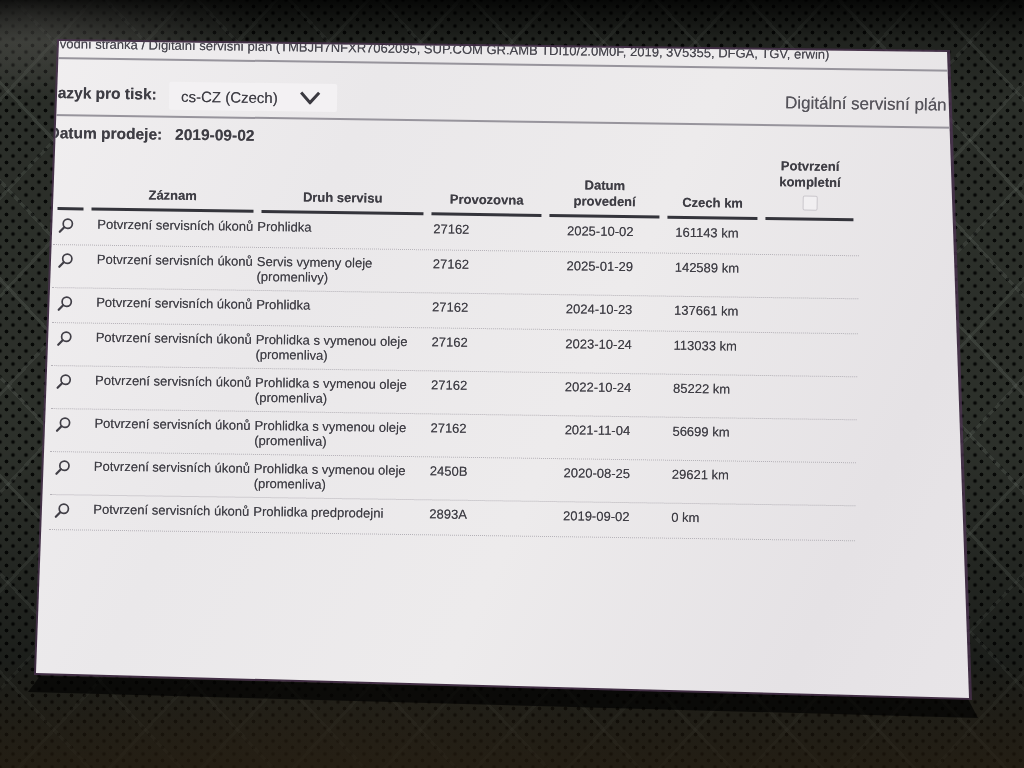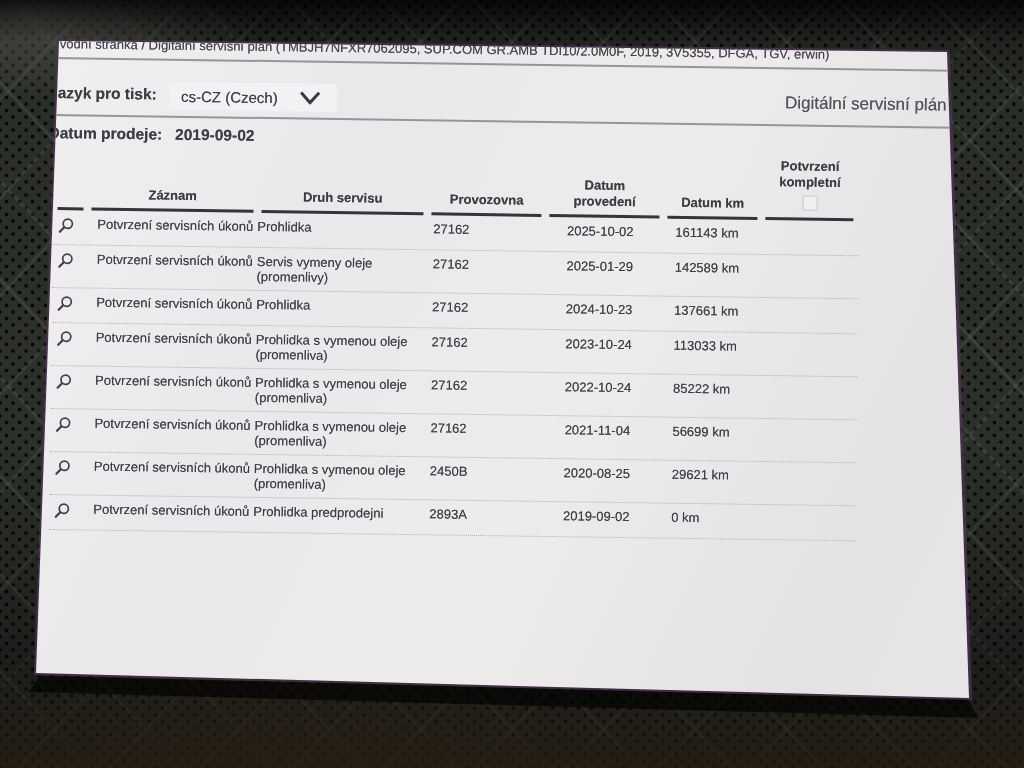--- a/index.html
+++ b/index.html
@@ -134,21 +134,21 @@
           </div>
           <div class="th">
             <span>Provozovna</span>
               <div class="hline"></div>
           </div>
           <div class="th">
             <span style="width:86px;">Datum provedení</span>
               <div class="hline"></div>
           </div>
           <div class="th">
-            <span>Datum km</span>
+            <span>Czech km</span>
               <div class="hline"></div>
           </div>
           <div class="th">
             <span style="width:78px;">Potvrzení kompletní</span>
             <div class="checkbox"></div>
             <div class="hline"></div>
           </div>
         </div>
 
         <div class="rows">

